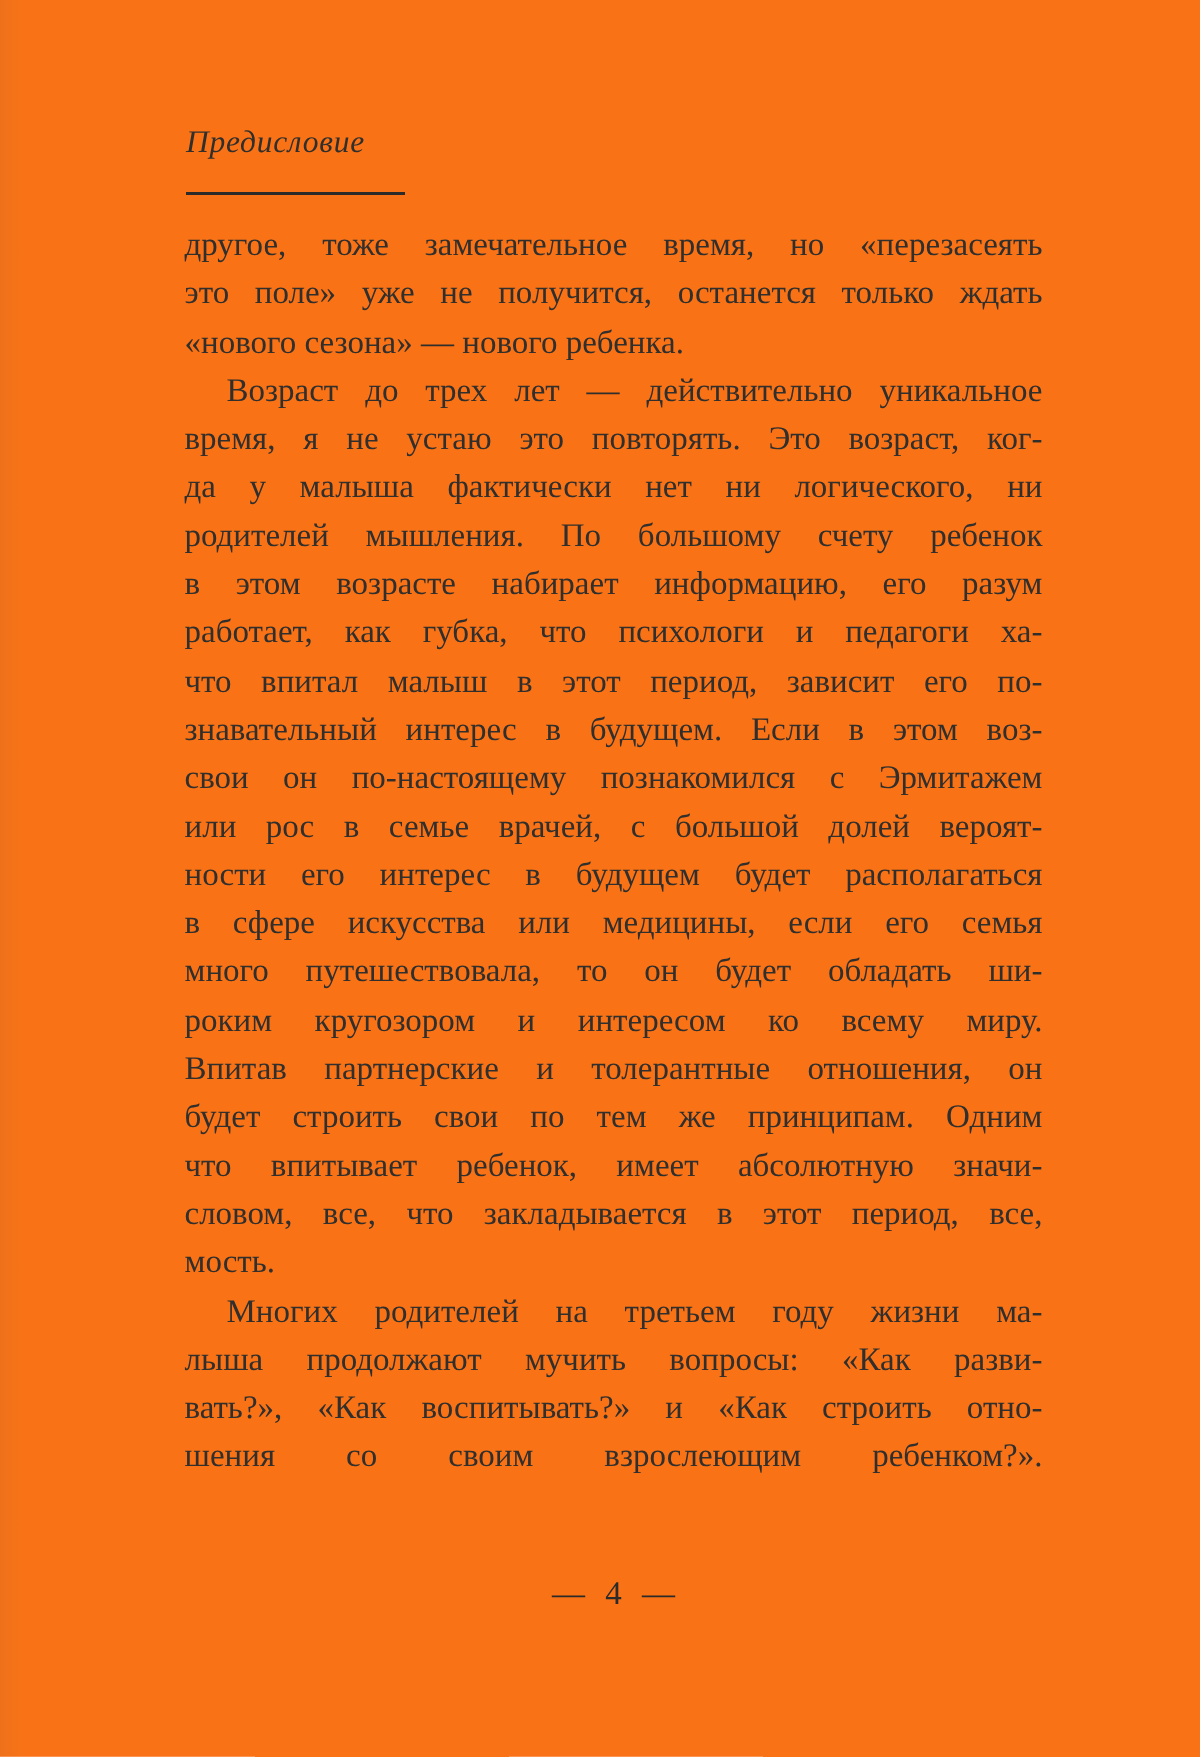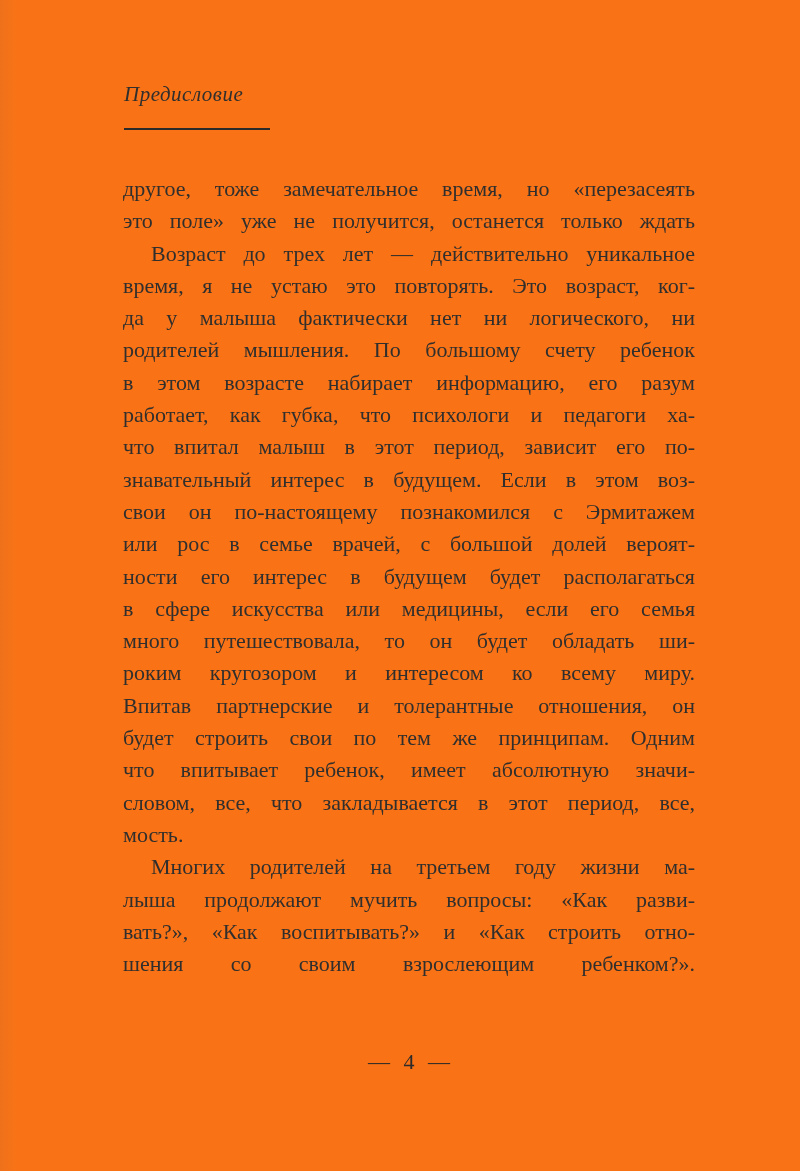--- a/index.html
+++ b/index.html
@@ -45,21 +45,20 @@
     height: 2px;
     background: #2c2b29;
   }
   .text-block {
     position: absolute;
     left: 123px;
     top: 147px;
     width: 572px;
     color: #302f2d;
     font-size: 22px;
-    margin-top: 26px;
   }
   .line {
     line-height: 32.3px;
     height: 32.3px;
     text-align: justify;
     text-align-last: left;
   }
   .line.just {
     text-align-last: justify;
   }
@@ -79,20 +78,21 @@
 </style>
 </head>
 <body>
 
 <div class="page">
   <div class="running-head">Предисловие</div>
   <div class="header-rule"></div>
   <div class="text-block">
       <div class="line just">другое, тоже замечательное время, но «перезасеять</div>
       <div class="line just">это поле» уже не получится, останется только ждать</div>
+      <div class="line">«нового сезона» — нового ребенка.</div>
       <div class="line just indent">Возраст до трех лет — действительно уникальное</div>
       <div class="line just">время, я не устаю это повторять. Это возраст, ког-</div>
       <div class="line just">да у малыша фактически нет ни логического, ни</div>
       <div class="line just">родителей мышления. По большому счету ребенок</div>
       <div class="line just">в этом возрасте набирает информацию, его разум</div>
       <div class="line just">работает, как губка, что психологи и педагоги ха-</div>
       <div class="line just">что впитал малыш в этот период, зависит его по-</div>
       <div class="line just">знавательный интерес в будущем. Если в этом воз-</div>
       <div class="line just">свои он по-настоящему познакомился с Эрмитажем</div>
       <div class="line just">или рос в семье врачей, с большой долей вероят-</div>

